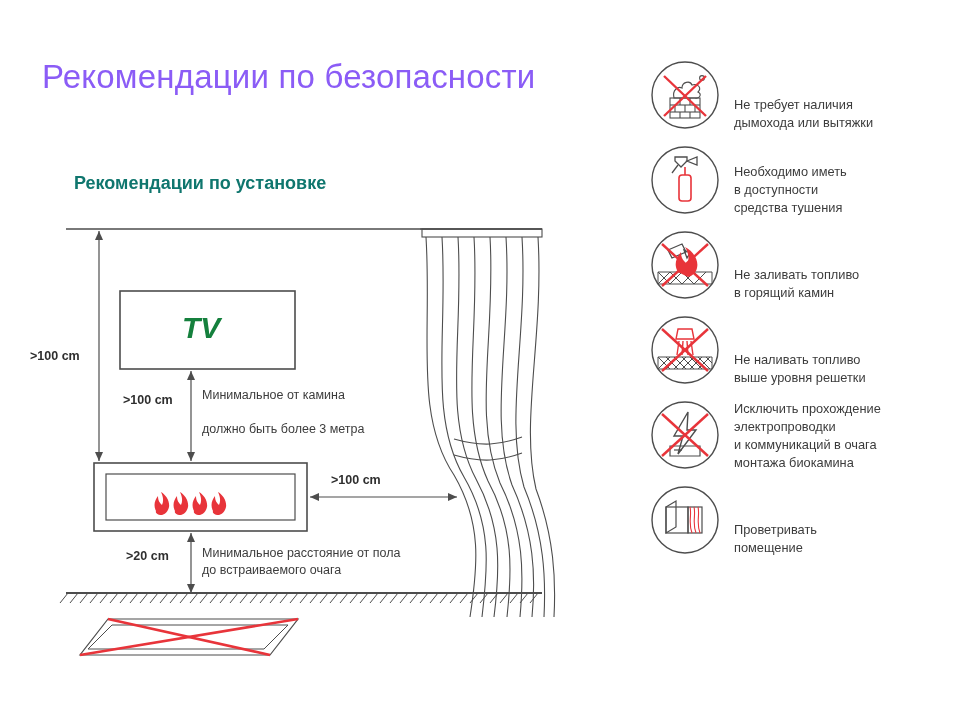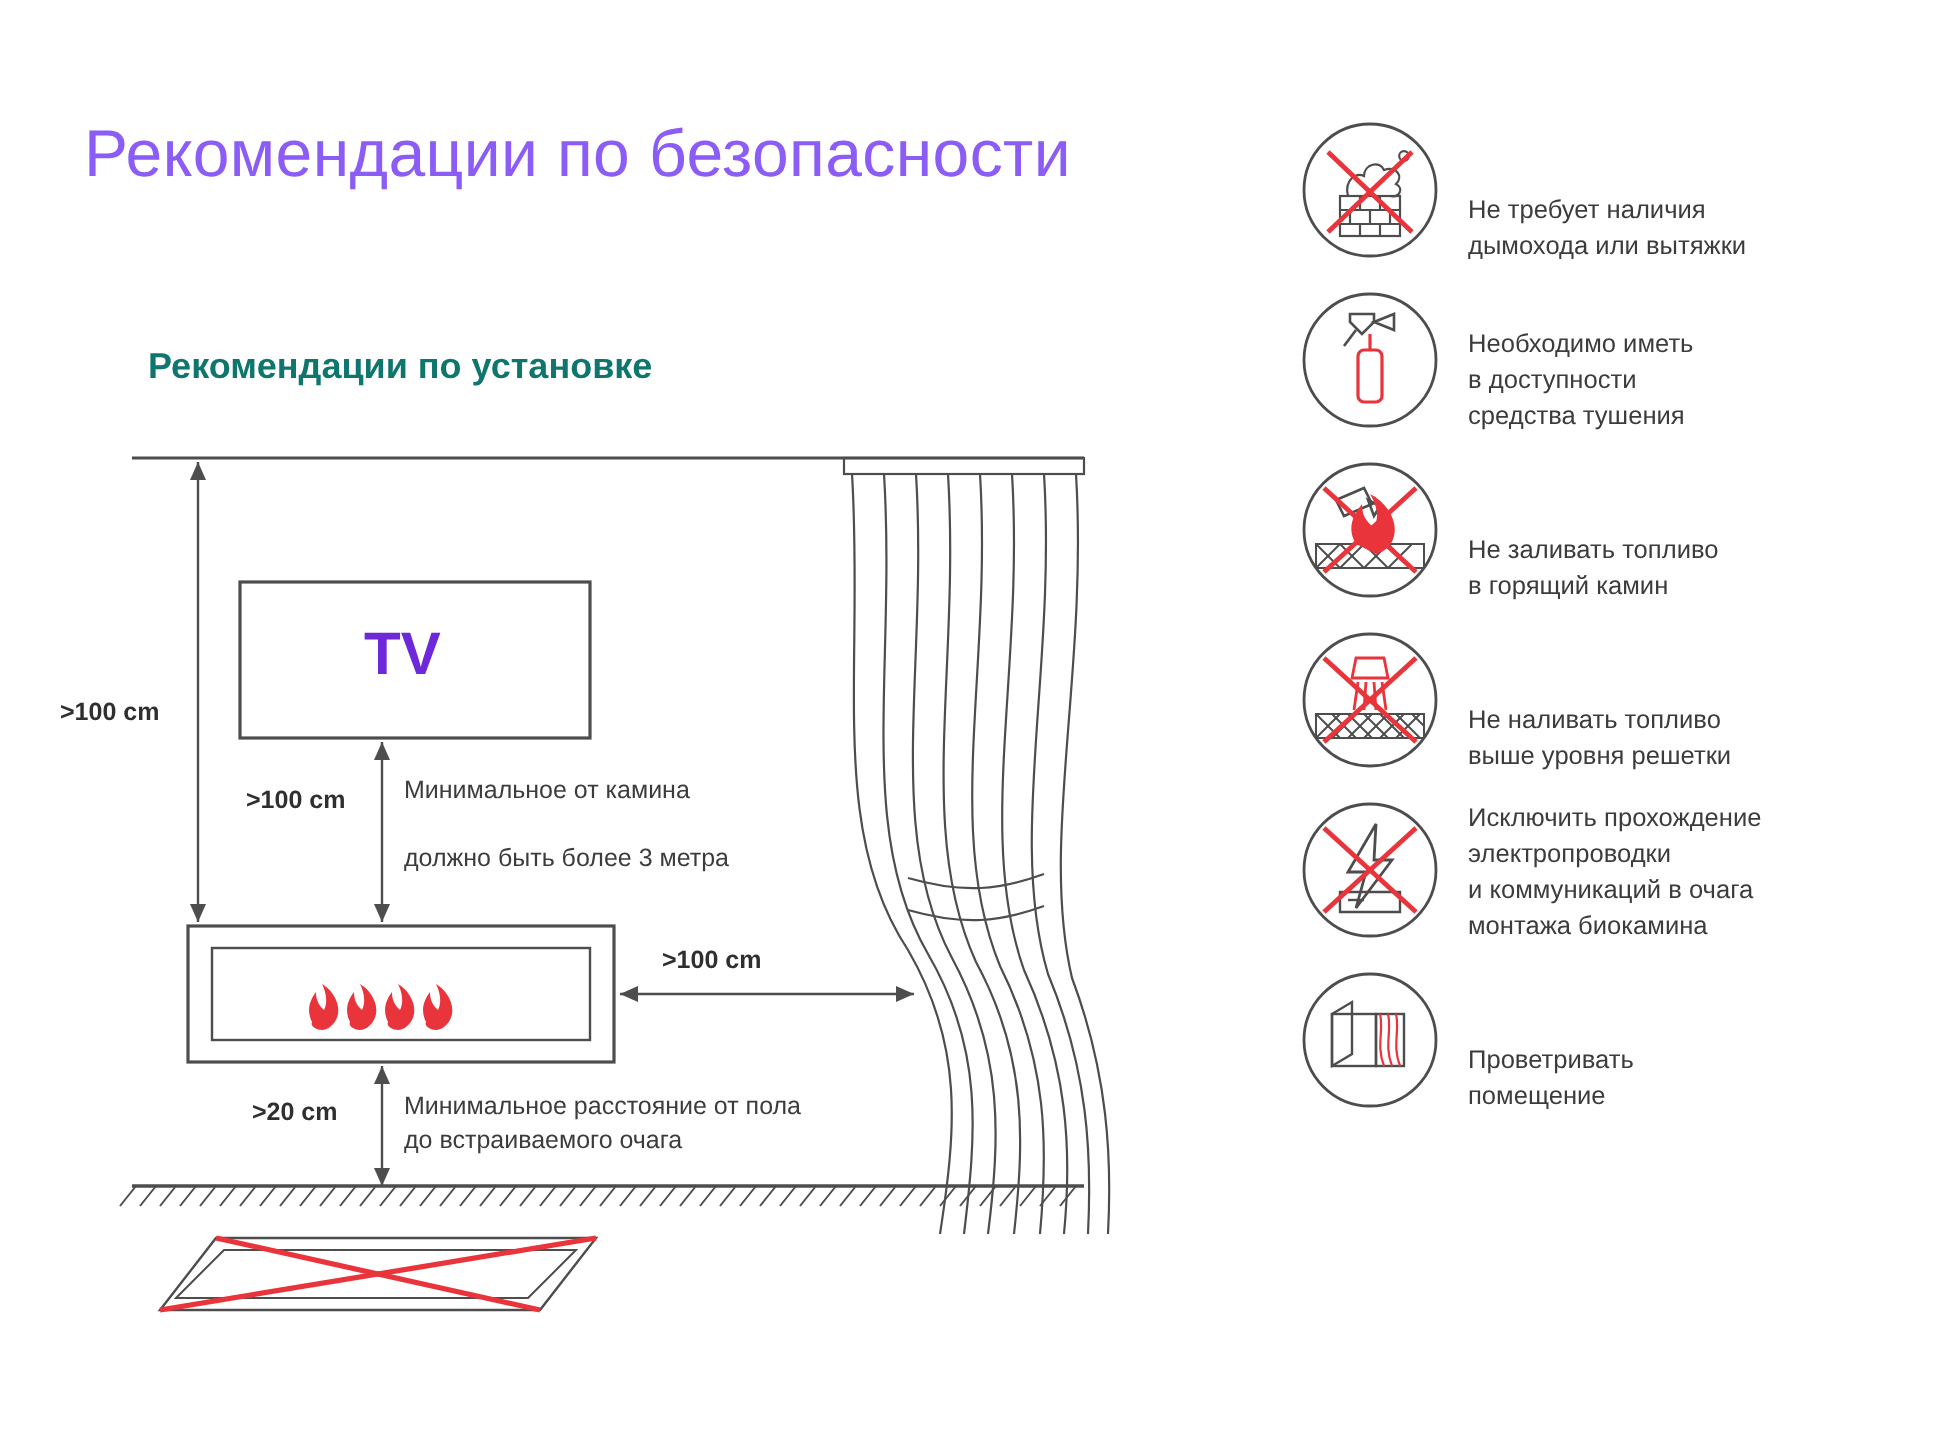--- a/index.html
+++ b/index.html
@@ -58,21 +58,22 @@
     position: absolute;
     font-size: 12.5px;
     color: #3c3c3c;
     line-height: 17px;
     white-space: nowrap;
   }
   .tv-label {
     position: absolute;
     font-size: 30px;
     font-weight: bold;
-    color: #6d28d9;
+    color: #15803d;
+    font-style: italic;
   }
 
   
   #recommendations {
     position: absolute;
     left: 648px;
     top: 58px;
     width: 310px;
   }
   .rec-row {

